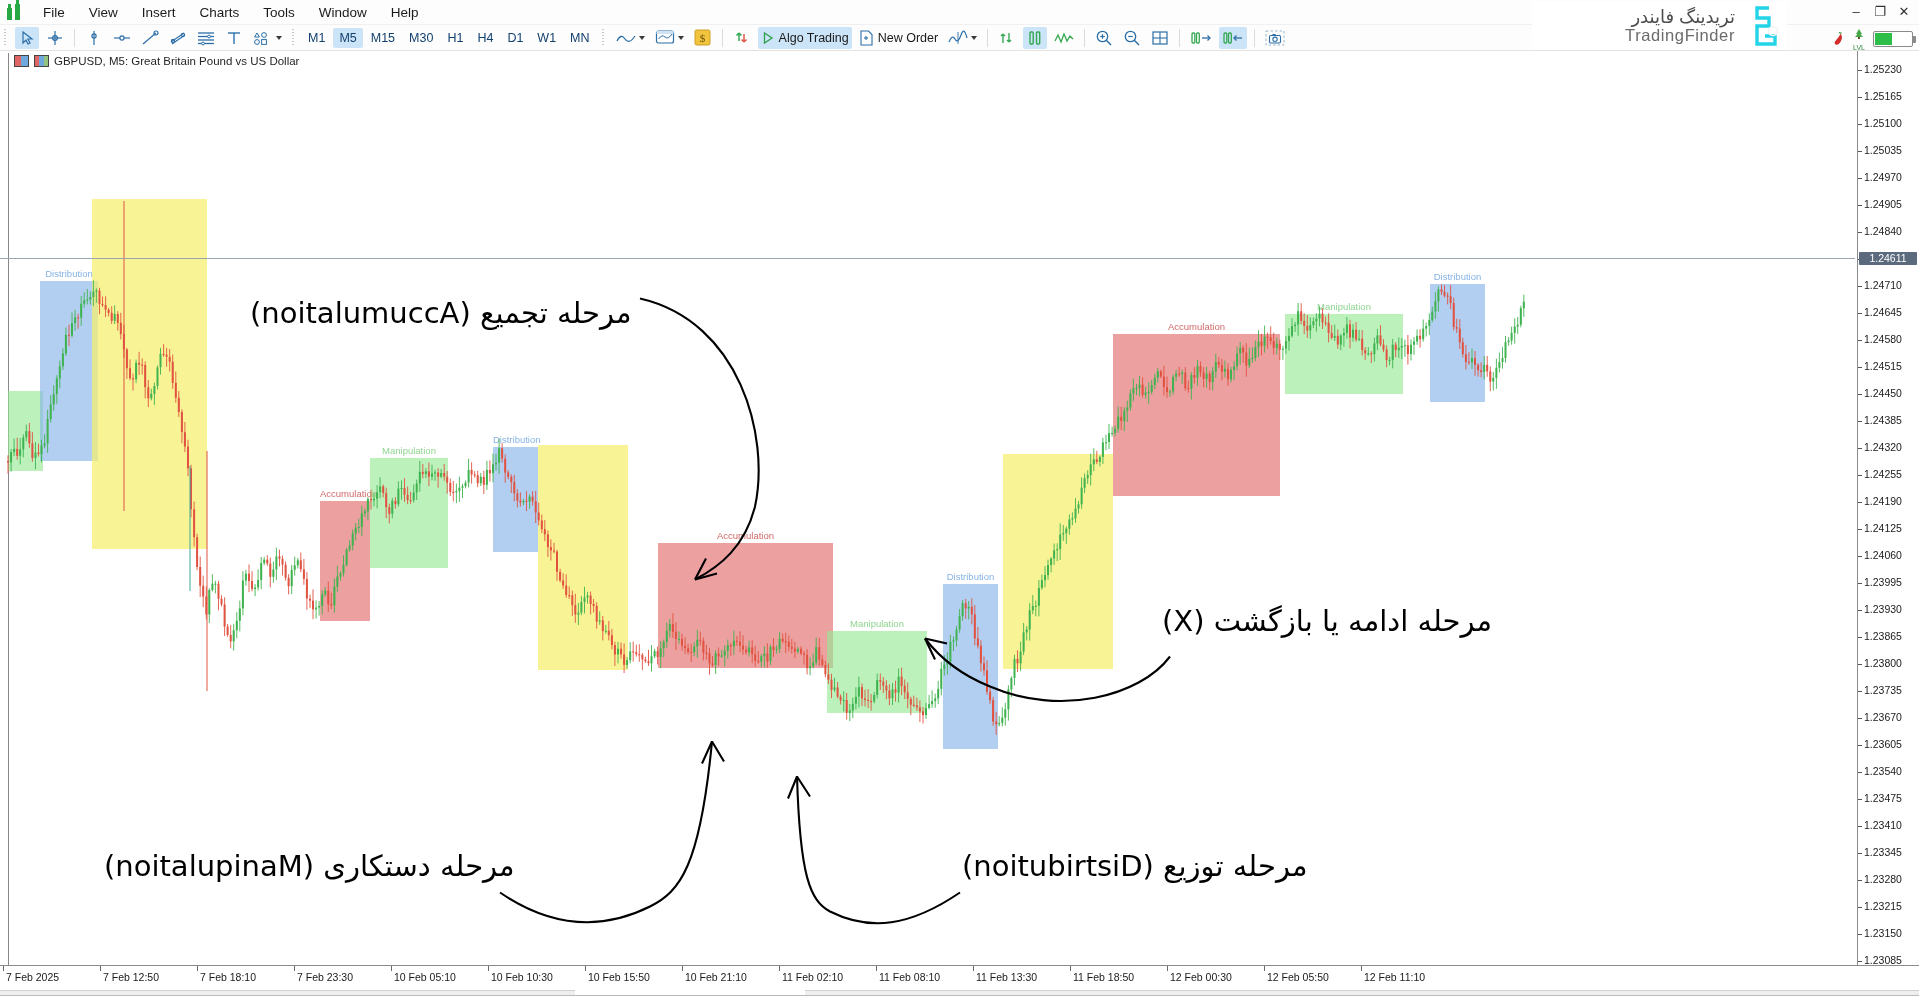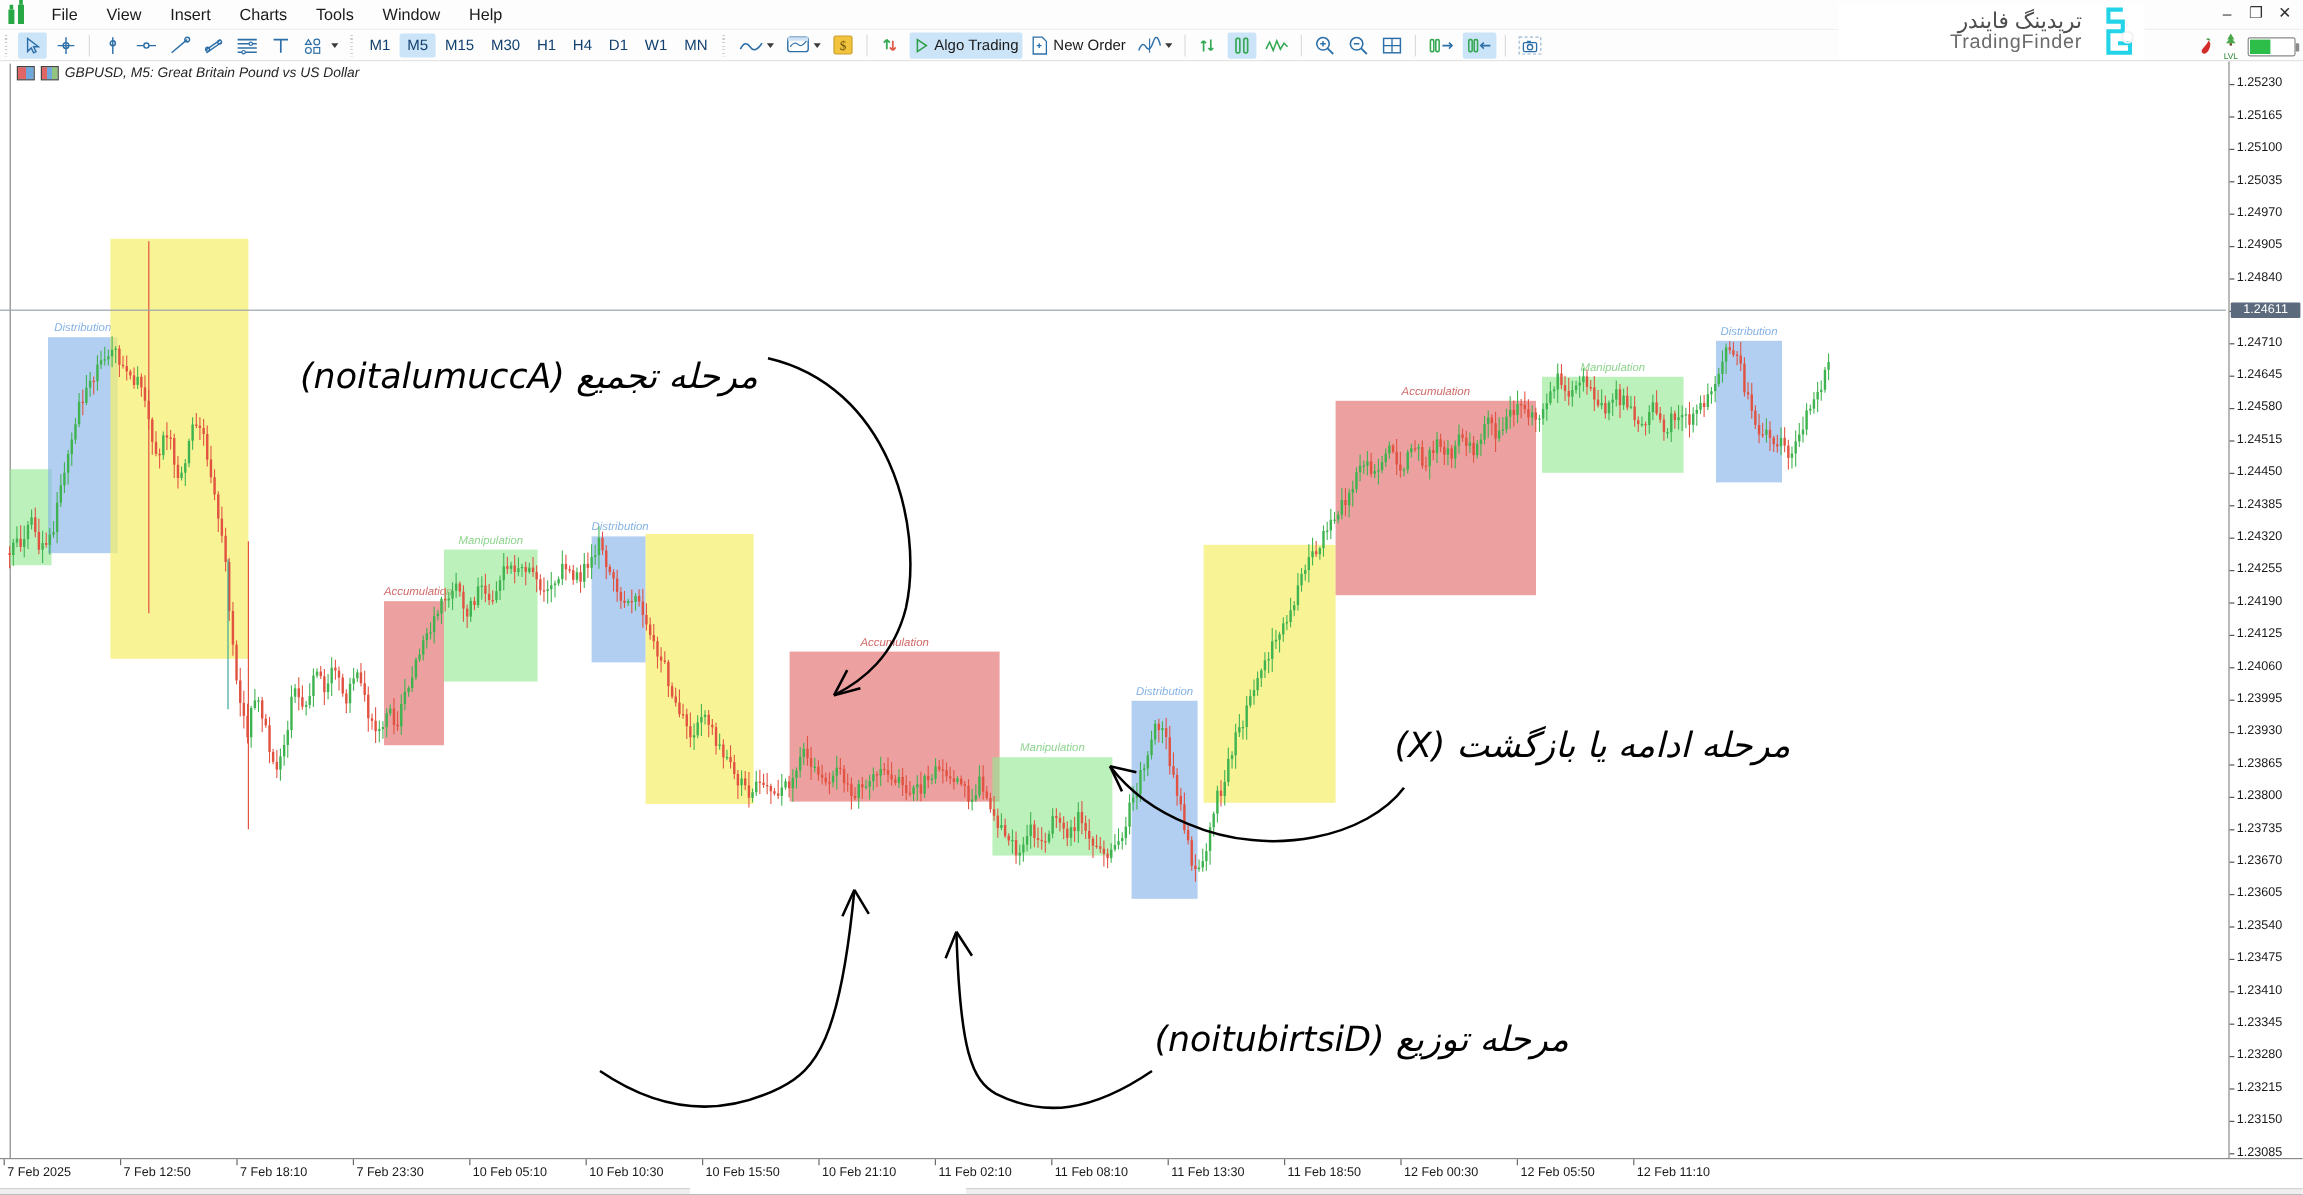--- a/index.html
+++ b/index.html
@@ -76,21 +76,21 @@
   .tray { position:absolute; top: 26px; right: 6px; display:flex; align-items:center; gap:6px; z-index:55;}
   .tray .chili { width:14px;height:16px; }
   .tray .lvl { font-size:7px; color:#2e8b3a; text-align:center; line-height:1; }
   .battery { width: 40px; height: 16px; border: 1px solid #8a8a8a; border-radius: 2px; position: relative; background:#fff;}
   .battery:after { content:""; position:absolute; right:-4px; top:4px; width:3px; height:7px; background:#8a8a8a; border-radius:0 1px 1px 0;}
   .battery i { position:absolute; left:1px; top:1px; bottom:1px; width:17px; background:#2dbе4a; background:#2dbe4a; display:block;}
 
   
   .chartwrap {
     position: absolute; left: 0; top: 51px; width: 1855px; height: 945px;
-    background: #ffffff; overflow: hidden; font-style: italic;
+    background: #ffffff; overflow: hidden;
   }
   .chart-frame {
     position:absolute; left: 8px; top: 2px; right: 0; bottom: 0;
     border-left: 1px solid #888; 
   }
   .symlabel {
     position: absolute; left: 14px; top: 55px; display: flex; align-items: center; gap: 5px; z-index: 12;
     font-size: 11.5px; color: #262626; white-space: nowrap;
   }
   .symicon { width: 15px; height: 12px; border: 1px solid #444; background: #fff; position: relative; }
@@ -1466,20 +1466,21 @@
         <rect x="1522.8" y="250.7" width="2" height="6.5" fill="#3fb34f"></rect>
         <line x1="124" y1="150" x2="124" y2="460" stroke="#e15241" stroke-width="1"></line>
         <line x1="207" y1="400" x2="207" y2="640" stroke="#e15241" stroke-width="1"></line>
         <line x1="190" y1="415" x2="190" y2="540" stroke="#3aa89a" stroke-width="1"></line>
       </svg>
 
     <div class="curline" style="top:207px;"></div>
 
     <div class="anno a1">مرحله تجمیع (Accumulation)</div>
     <div class="anno a2">مرحله ادامه یا بازگشت (X)</div>
+    <div class="anno a3">مرحله دستکاری (Manipulation)</div>
     <div class="anno a4">مرحله توزیع (Distribution)</div>
 
     <svg class="arrows" viewBox="0 0 1919 945">
       <path d="M640 222 C 740 245, 770 360, 755 430 C 745 470, 720 490, 695 503" fill="none" stroke="#000" stroke-width="2.1"></path>
       <path d="M695 503 L 706 482 M695 503 L 717 497" fill="none" stroke="#000" stroke-width="2.1"></path>
 
       <path d="M1170 580 C 1140 620, 1060 640, 990 610 C 955 596, 935 575, 925 562" fill="none" stroke="#000" stroke-width="2.1"></path>
       <path d="M925 562 L 935 583 M925 562 L 947 567" fill="none" stroke="#000" stroke-width="2.1"></path>
 
       <path d="M500 816 C 550 850, 600 855, 650 830 C 680 815, 700 790, 712 665" fill="none" stroke="#000" stroke-width="2.1"></path>

